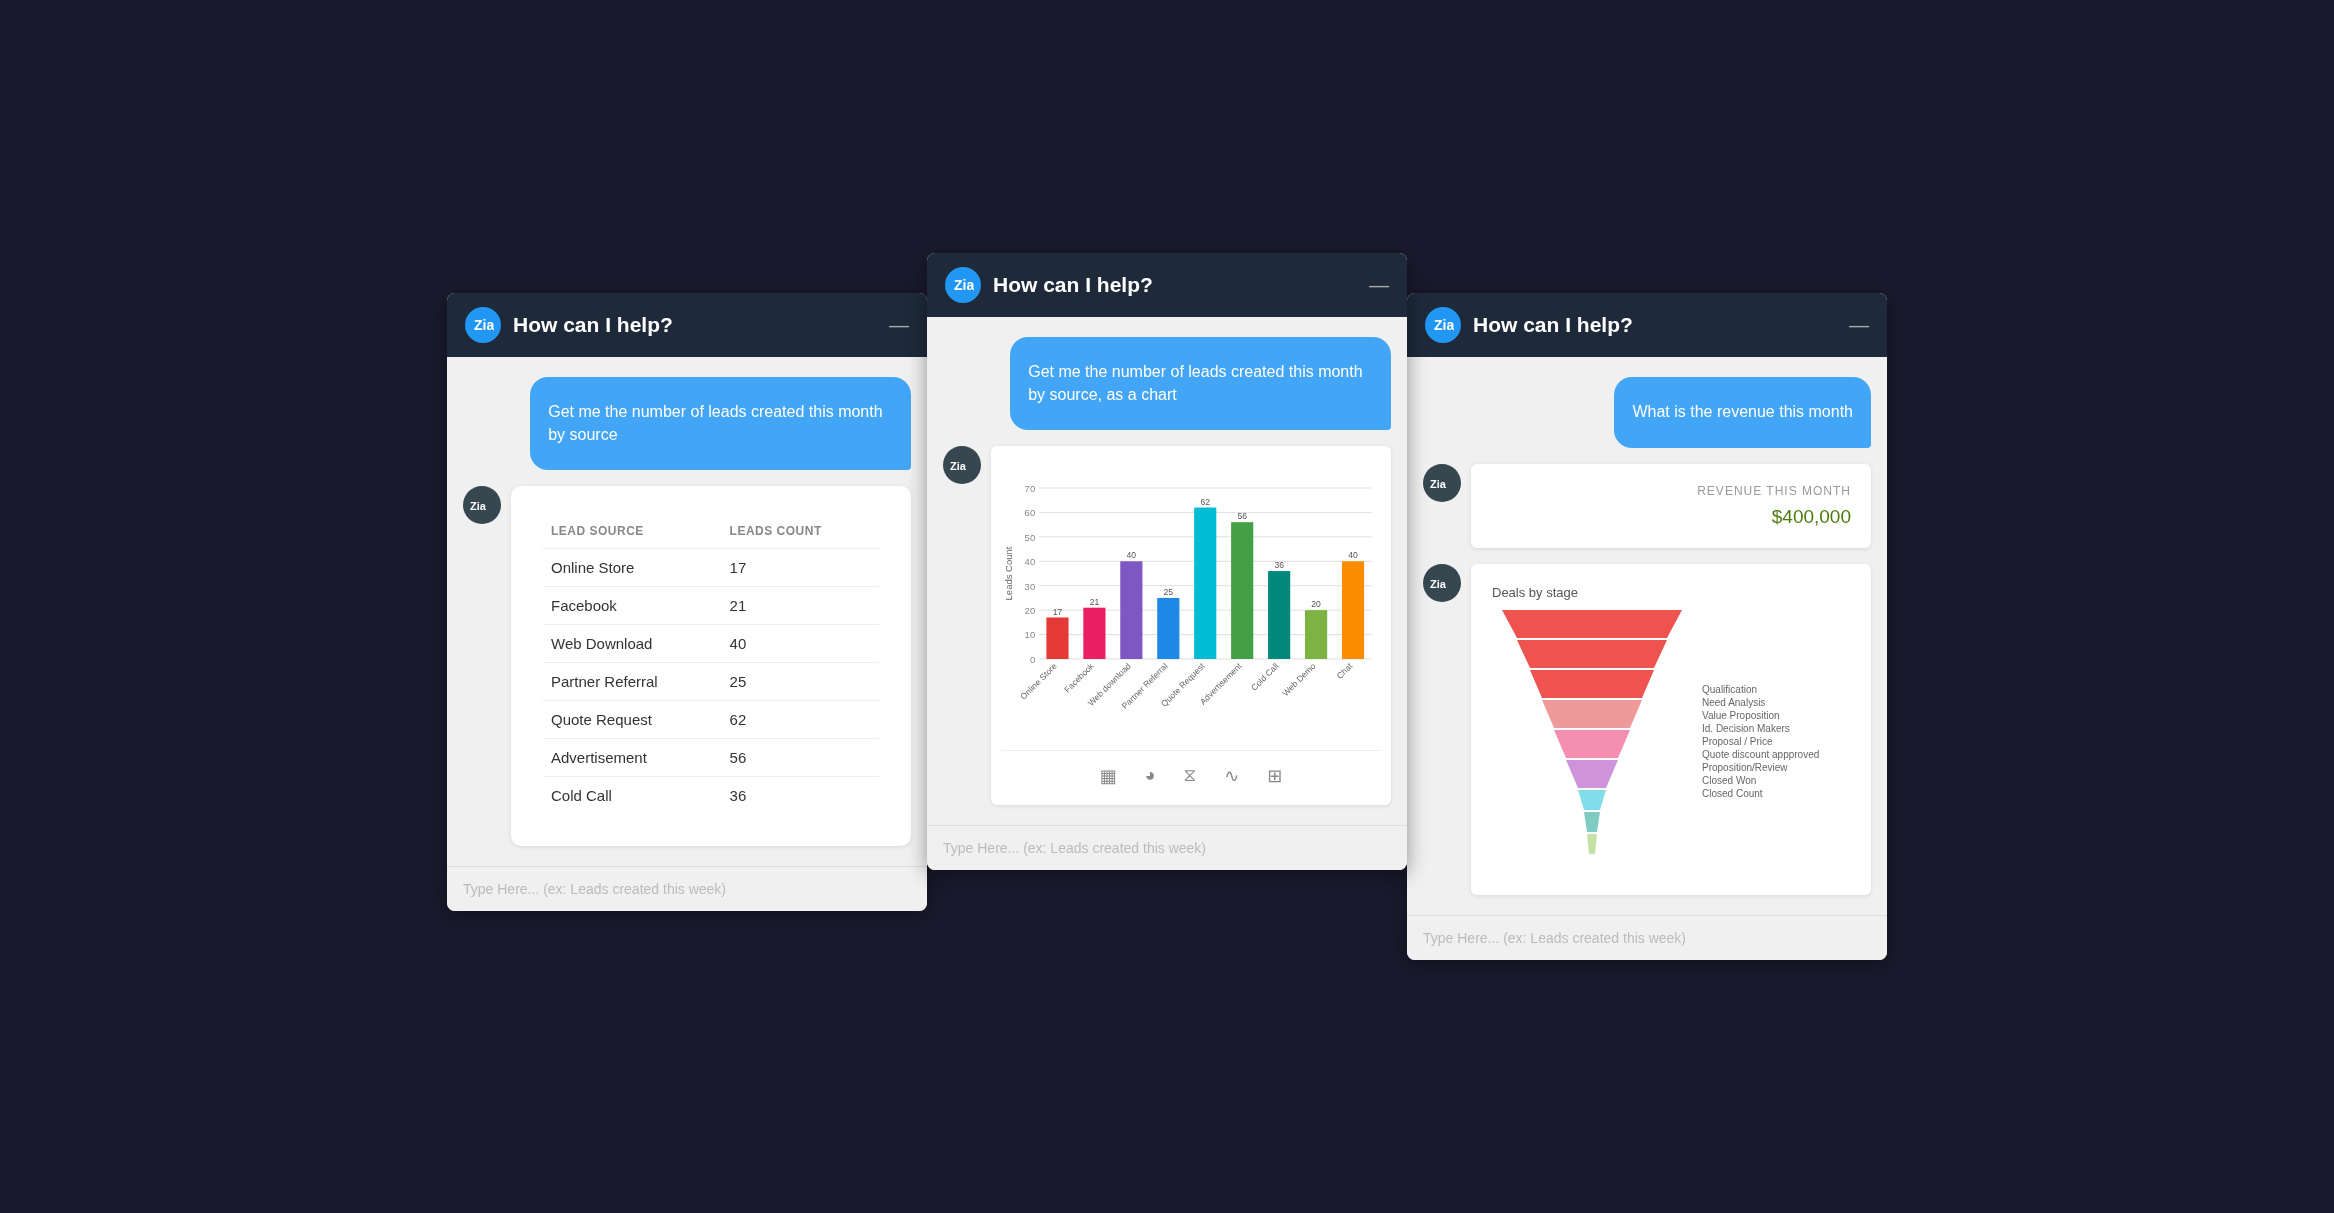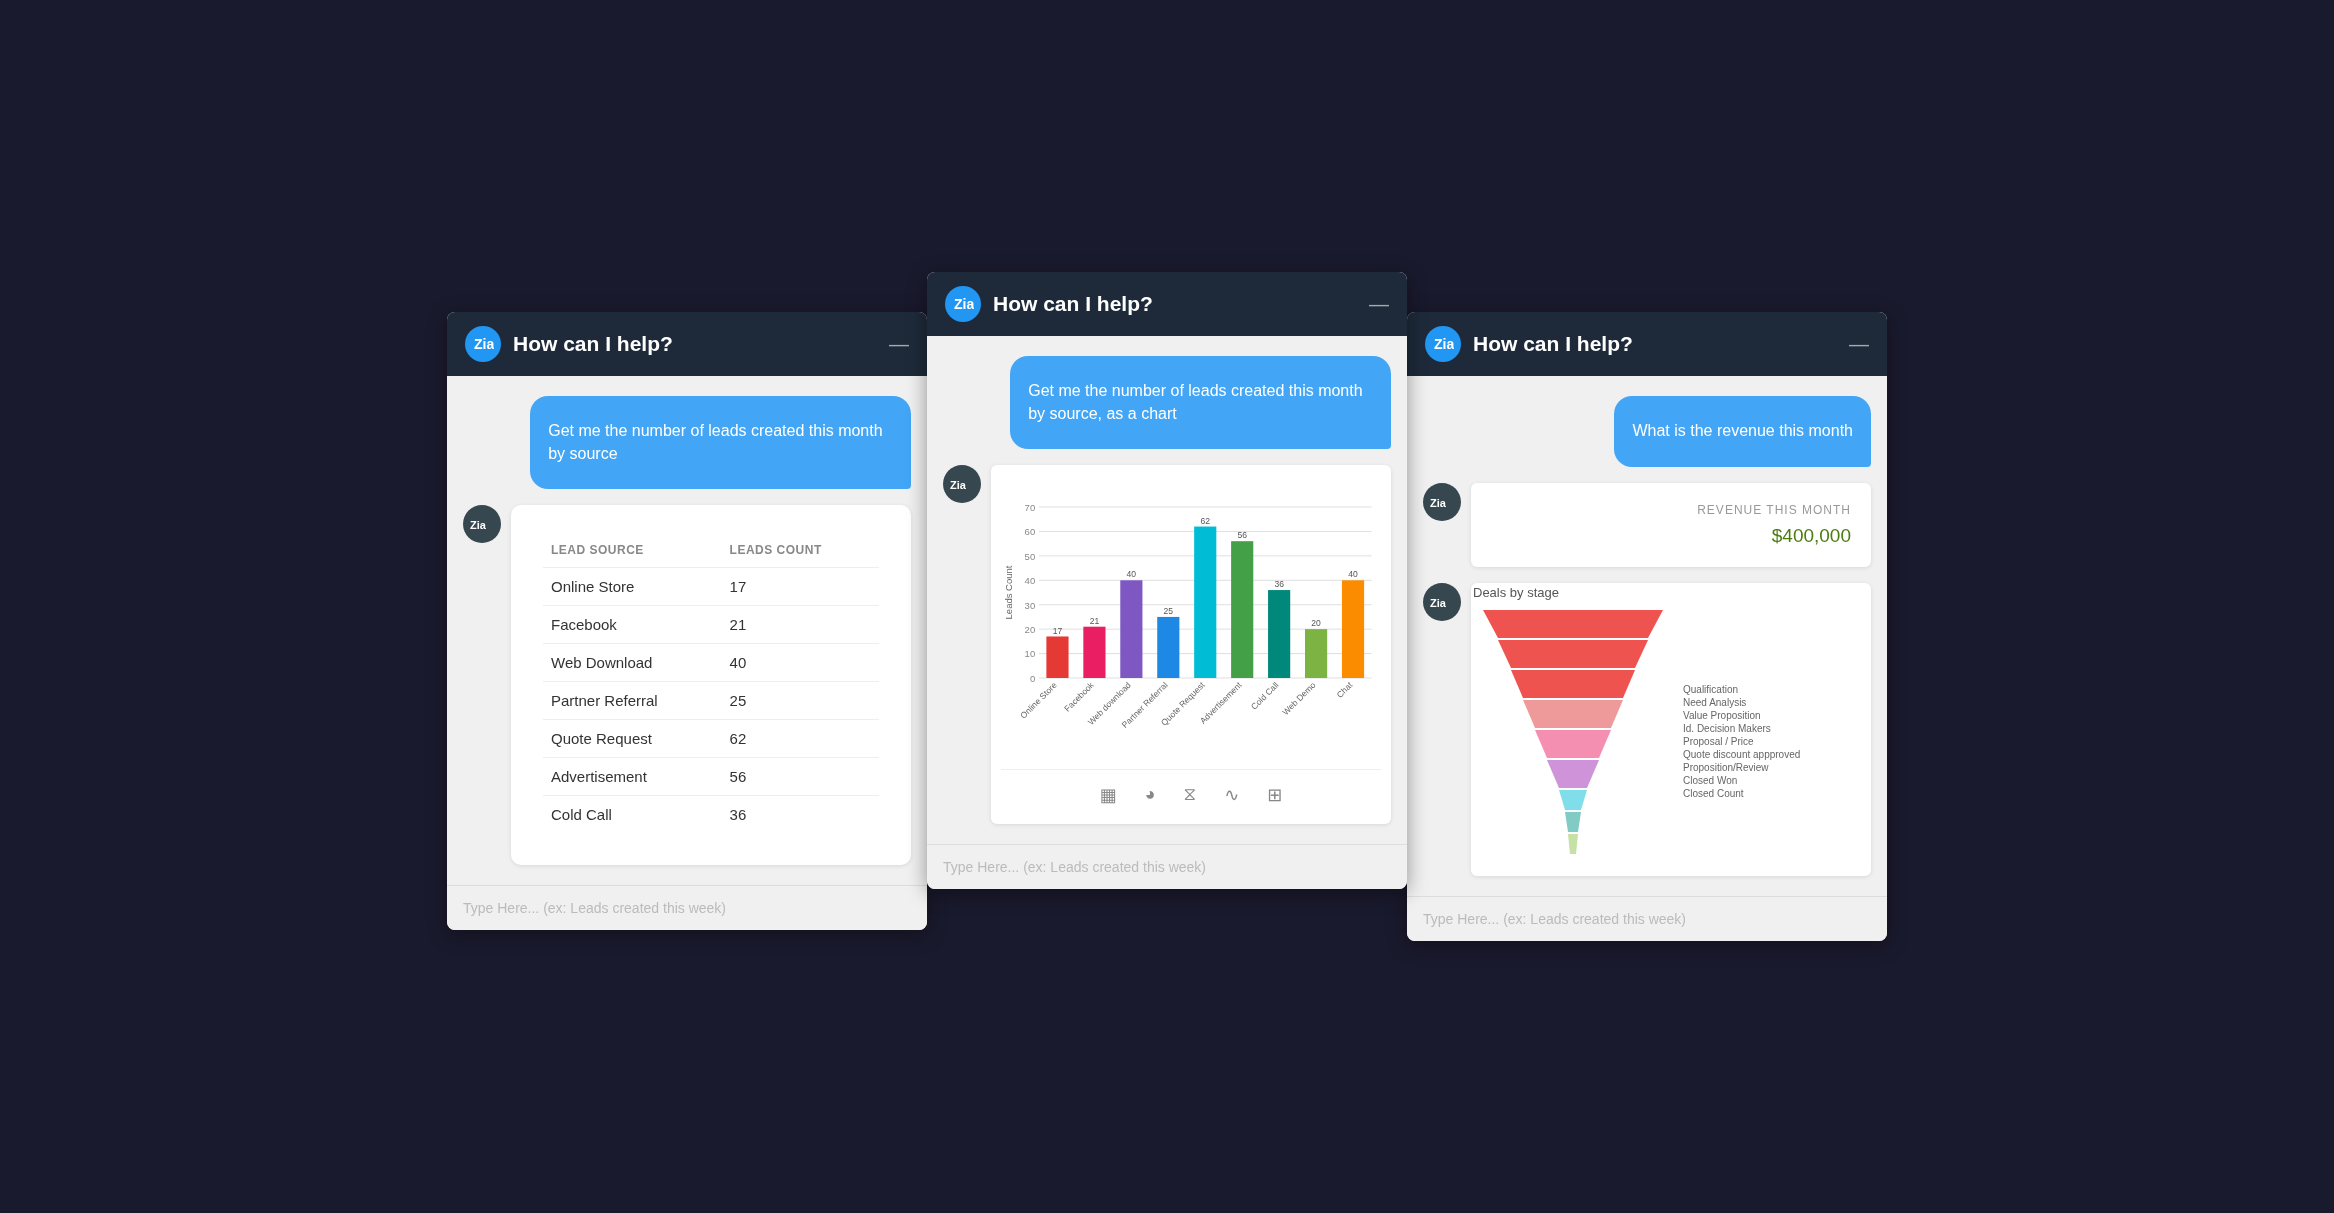--- a/index.html
+++ b/index.html
@@ -183,21 +183,21 @@
     }
     .revenue-value {
       font-size: 19px;
       color: #4d7c0f;
       font-weight: 300;
     }
     
     .funnel-card {
       background: white;
       border-radius: 6px;
-      padding: 2px;
+      padding: 21px;
       box-shadow: 0 1px 4px rgba(0,0,0,0.1);
     }
     .funnel-title {
       font-size: 13px;
       color: #555;
       margin-bottom: 10px;
     }
     .funnel-container {
       display: flex;
       align-items: center;

